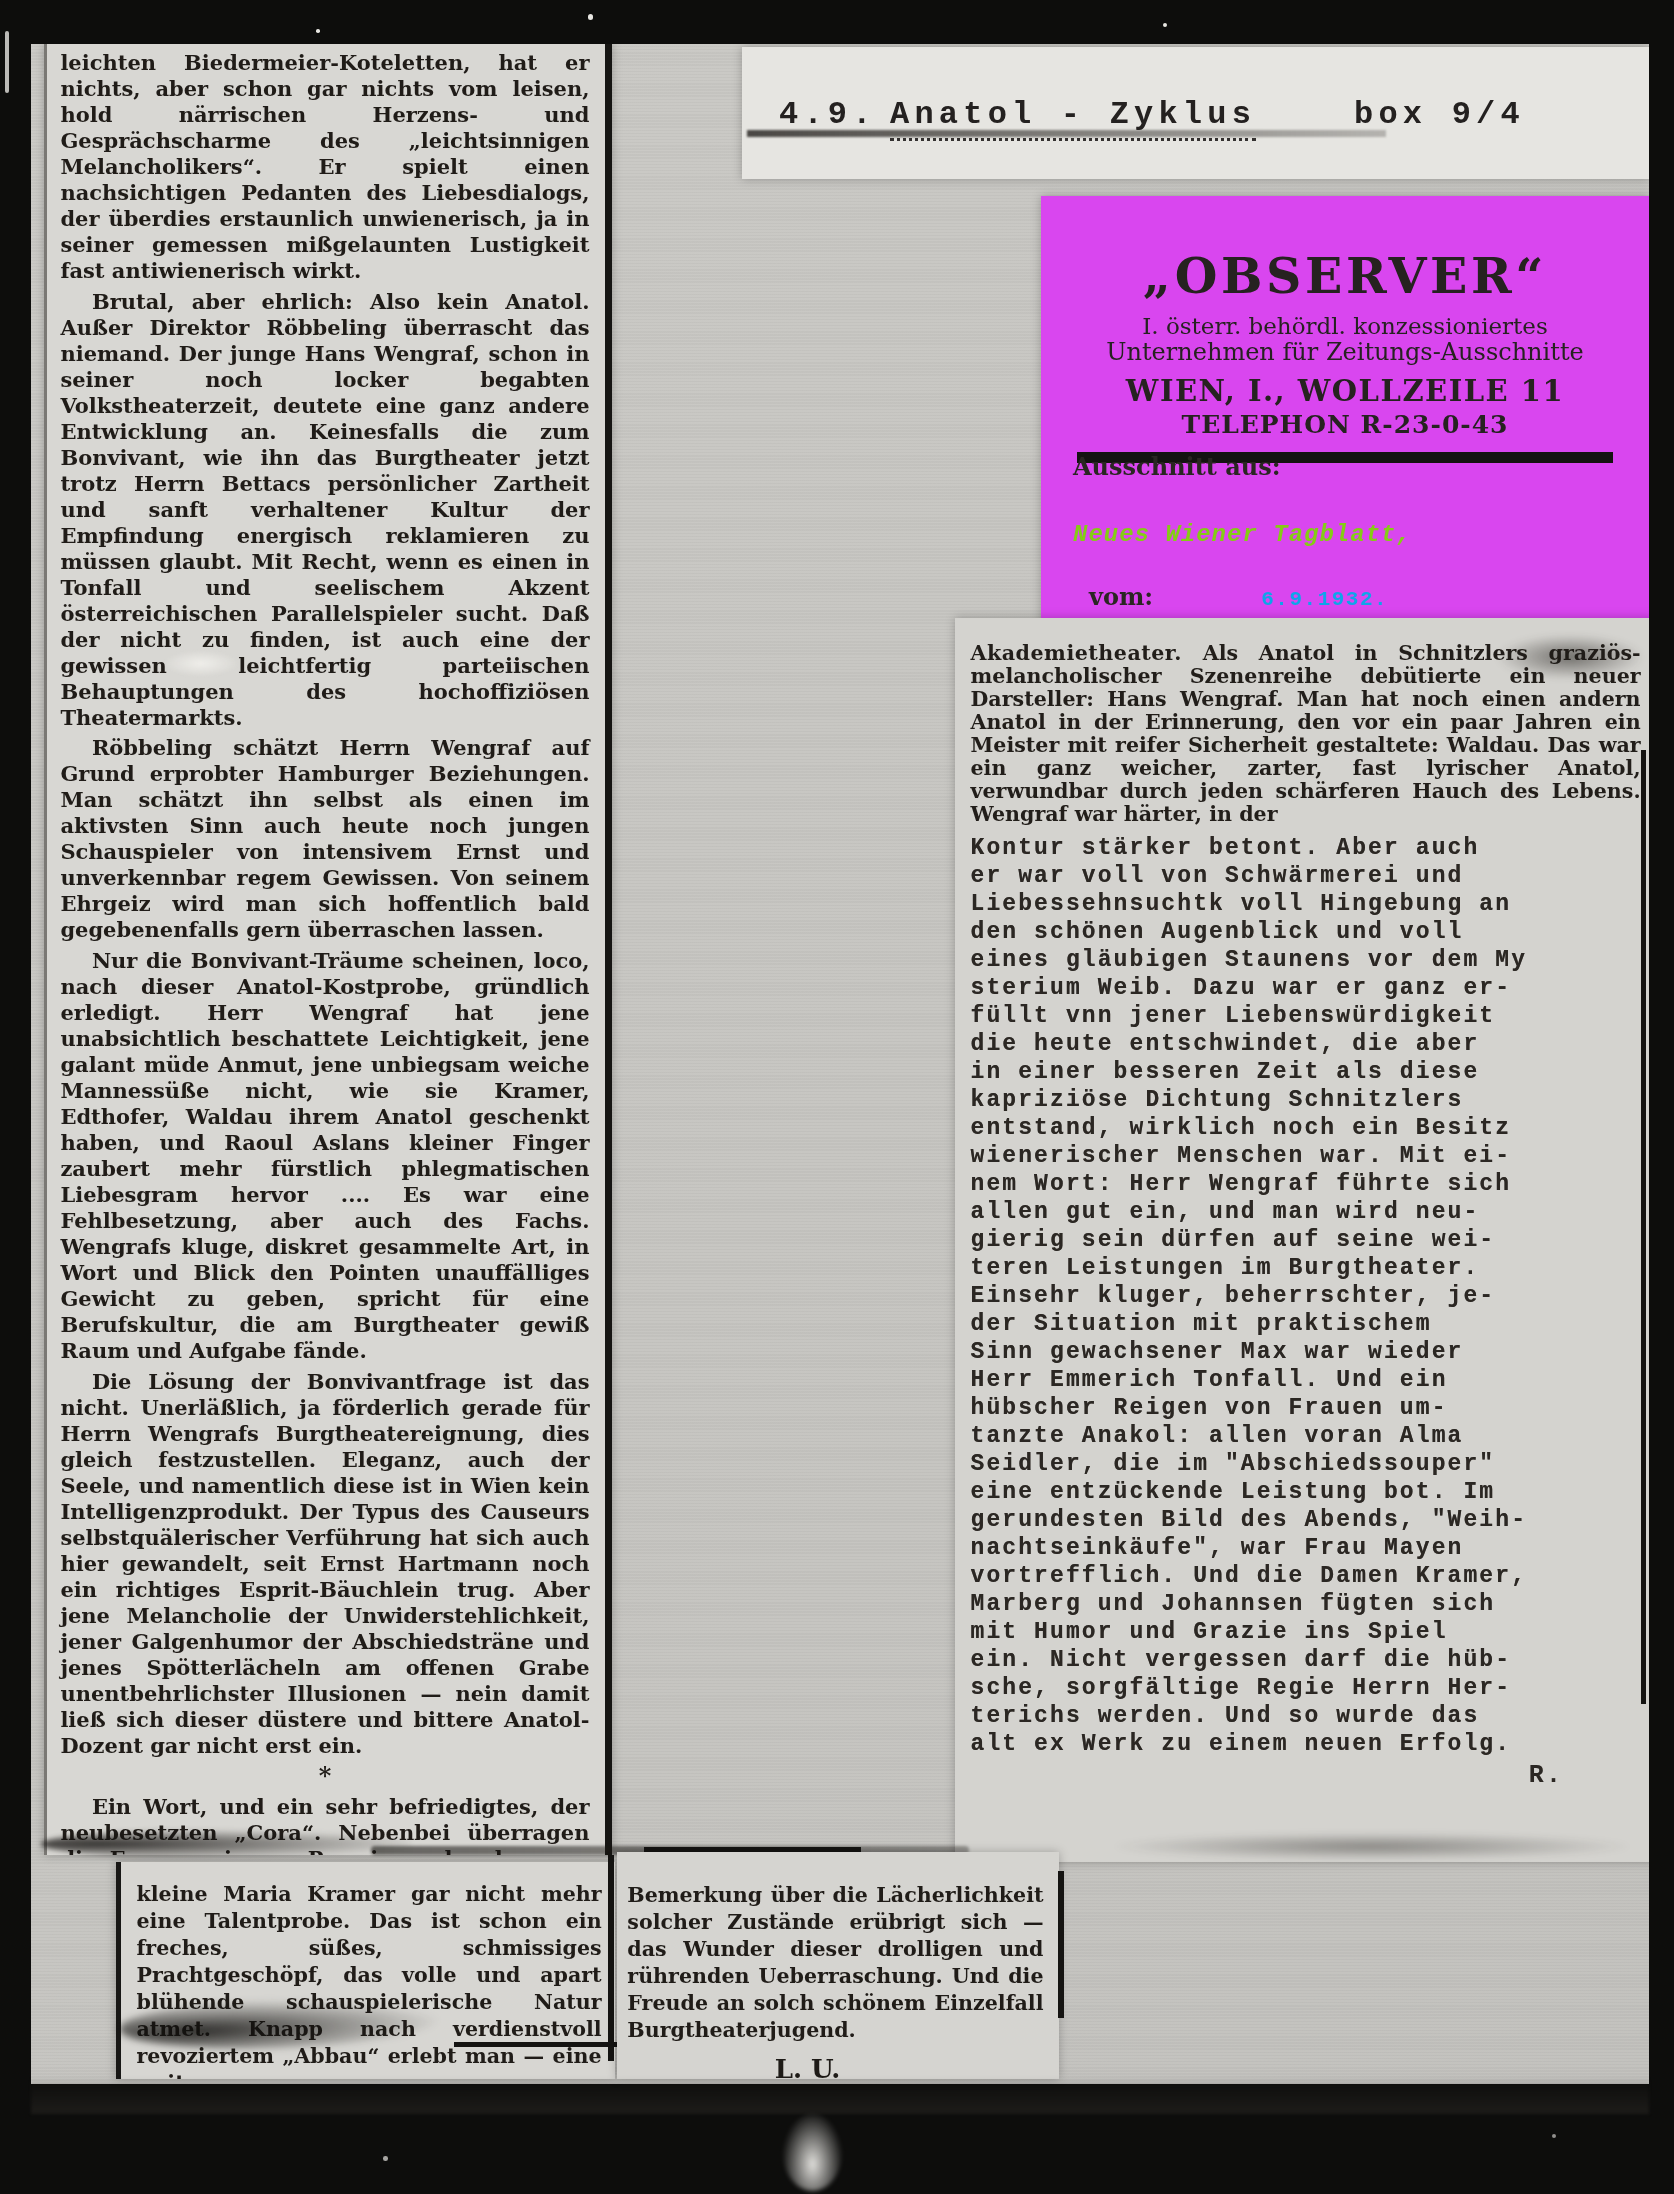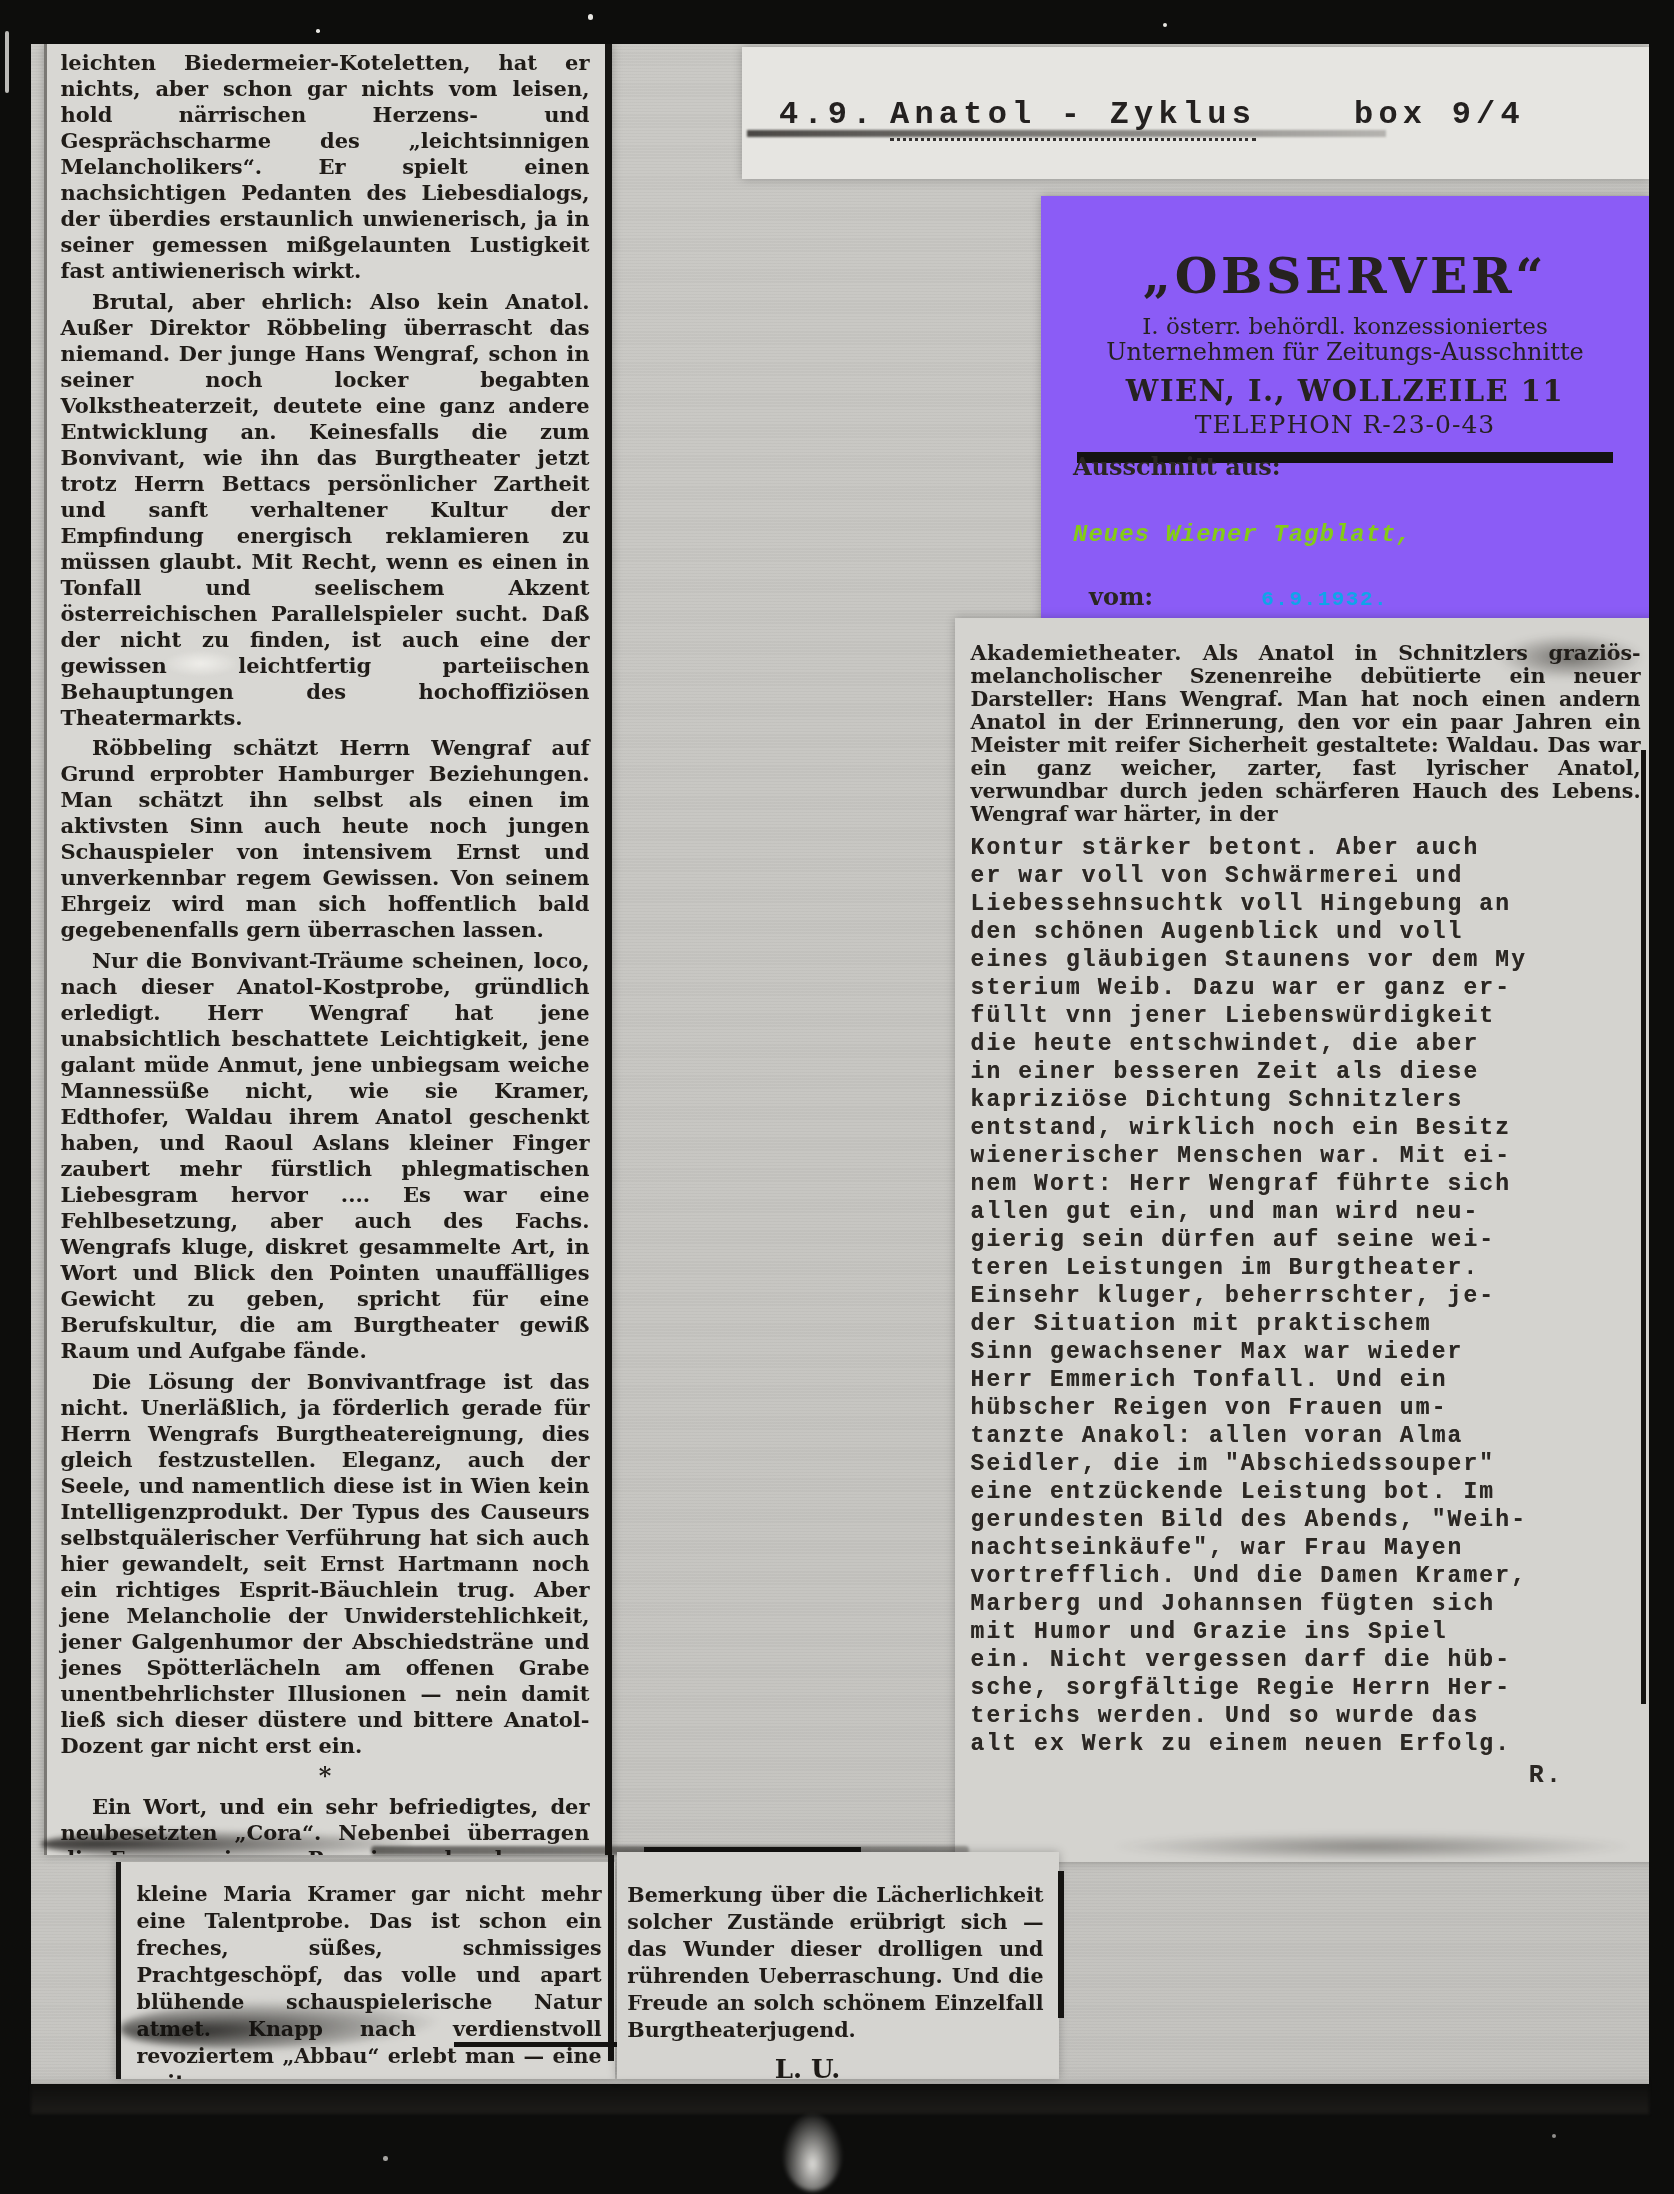--- a/index.html
+++ b/index.html
@@ -30,27 +30,27 @@
   .col-left .closing{text-indent:1.5em;margin:0;}
   .star-sep{text-align:center;font-size:24px;line-height:26px;margin:2.1px 0 5.2px 0;font-weight:700;}
   .slip-header{left:742px;top:47px;width:907px;height:132px;background:#e6e5e1;overflow:hidden;}
   .header-row{display:flex;align-items:baseline;padding:49px 0 0 37px;
         font-family:"Liberation Mono","DejaVu Sans Mono",monospace;font-weight:700;
         font-size:32px;letter-spacing:5.2px;color:#242120;white-space:nowrap;}
   .header-title{border-bottom:3.1px dotted #343130;padding-bottom:5.2px;margin-left:13.4px;}
   .header-box{margin-left:98px;}
   .header-smear{position:absolute;left:747px;top:130px;width:639px;height:6.7px;filter:blur(1px);
         background:linear-gradient(to right,rgba(35,32,29,0.8),rgba(35,32,29,0.55) 45%,rgba(35,32,29,0.25));}
-  .slip-observer{left:1041px;top:196px;width:608px;height:427px;background:#8b5cf6;overflow:hidden;}
+  .slip-observer{left:1041px;top:196px;width:608px;height:427px;background:#d946ef;overflow:hidden;}
   .stamp{display:flex;flex-direction:column;align-items:center;padding-top:56px;color:#262220;}
   .stamp-name{font-size:49px;font-weight:900;letter-spacing:3.6px;line-height:49px;}
   .stamp-sub1{font-size:23px;margin-top:13.4px;line-height:25px;}
   .stamp-sub2{font-size:24px;line-height:27px;}
   .stamp-addr{font-size:29px;font-weight:700;letter-spacing:1.5px;margin-top:9.3px;line-height:31px;}
-  .stamp-tel{font-size:25px;font-weight:400;letter-spacing:1px;margin-top:4.1px;line-height:28px;}
+  .stamp-tel{font-size:25px;font-weight:700;letter-spacing:1px;margin-top:4.1px;line-height:28px;}
   .stamp-bar{width:536px;height:8.8px;background:#141311;margin-top:13.4px;
         border-bottom:2.6px solid rgba(20,19,17,0.55);}
   .excerpt{position:absolute;left:1073px;top:452px;width:546px;color:#2a2622;}
   .excerpt-label{font-size:24px;font-weight:700;}
   .excerpt-source{font-family:"Liberation Mono","DejaVu Sans Mono",monospace;font-size:24px;
         font-weight:700;letter-spacing:1px;margin-top:40px;color:#84cc16;font-style:italic;}
   .excerpt-date-row{display:flex;margin-top:34px;align-items:baseline;margin-left:16px;}
   .excerpt-vom{font-size:24px;font-weight:700;}
   .excerpt-date{font-family:"Liberation Mono","DejaVu Sans Mono",monospace;font-size:21px;
         font-weight:700;letter-spacing:1.5px;margin-left:108px;color:#0ea5e9;}

